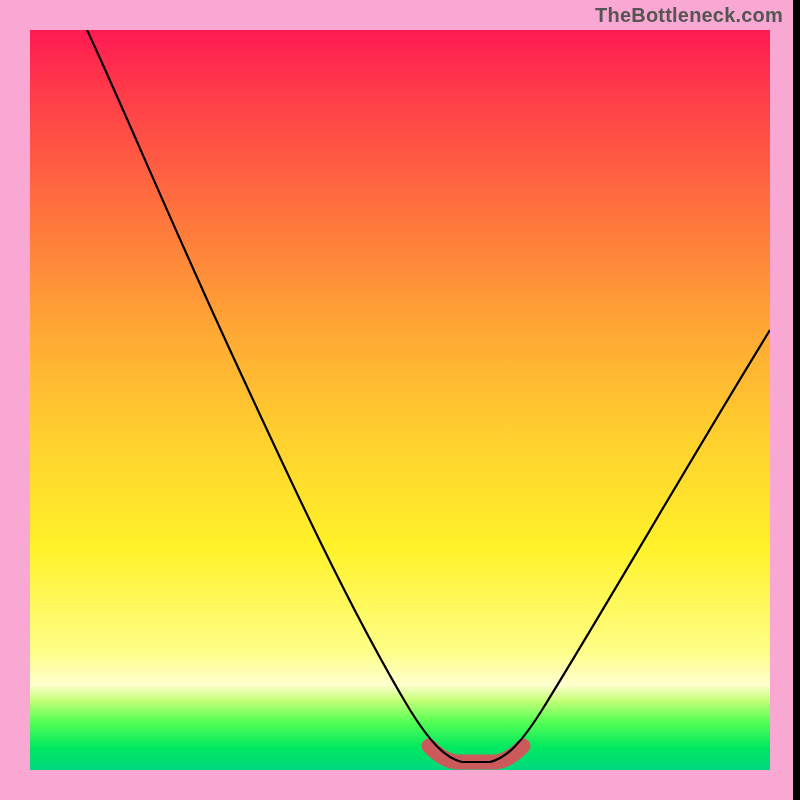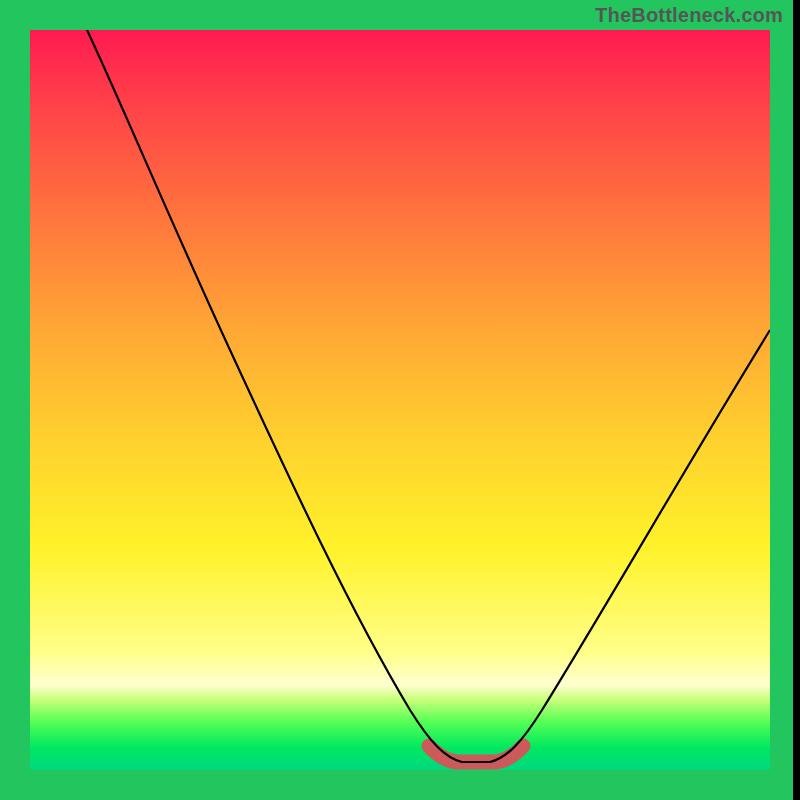--- a/index.html
+++ b/index.html
@@ -10,21 +10,21 @@
     background: #000;
     font-family: Arial, Helvetica, sans-serif;
     overflow: hidden;
   }
   .frame {
     position: absolute;
     top: 0;
     left: 0;
     width: 793px;
     height: 800px;
-    background: #22c55e;
+    background: #f9a8d4;
   }
   .watermark {
     position: absolute;
     top: 4px;
     right: 10px;
     color: #555;
     font-size: 20px;
     font-weight: 600;
     letter-spacing: 0.2px;
     z-index: 20;

